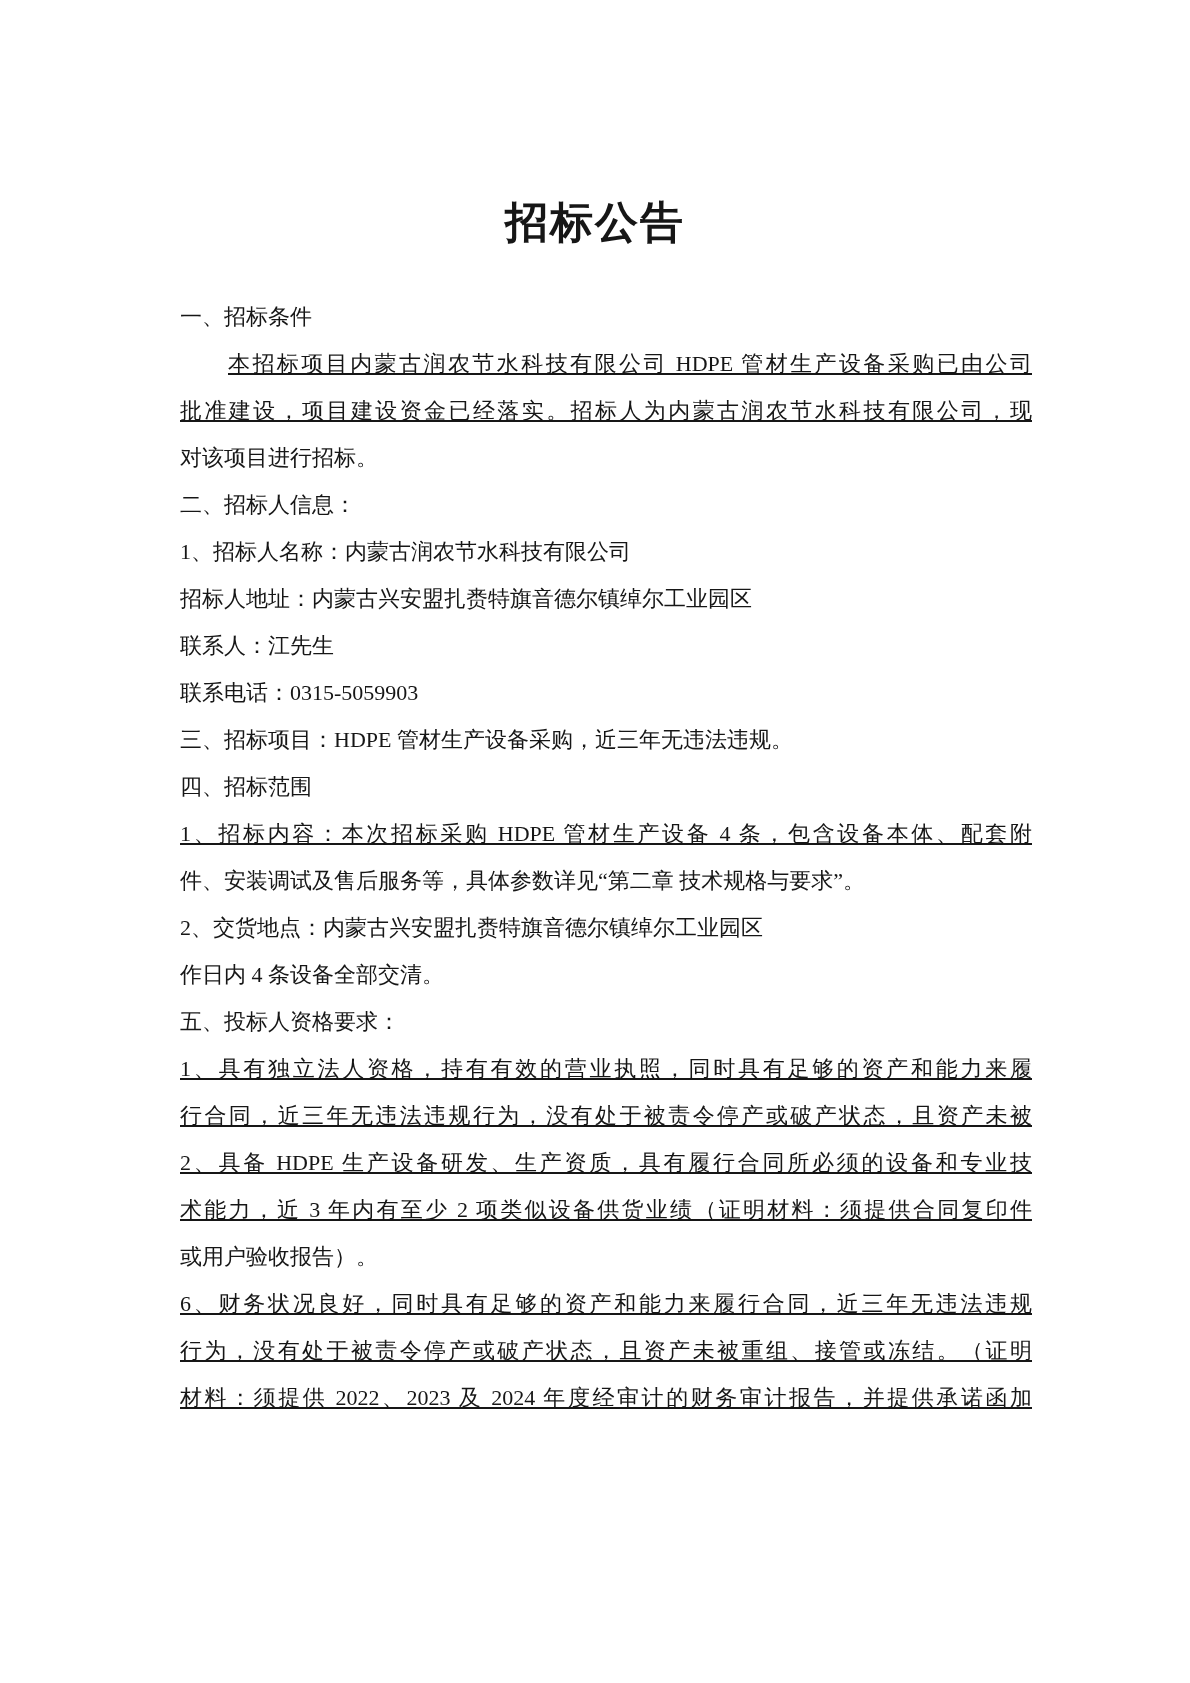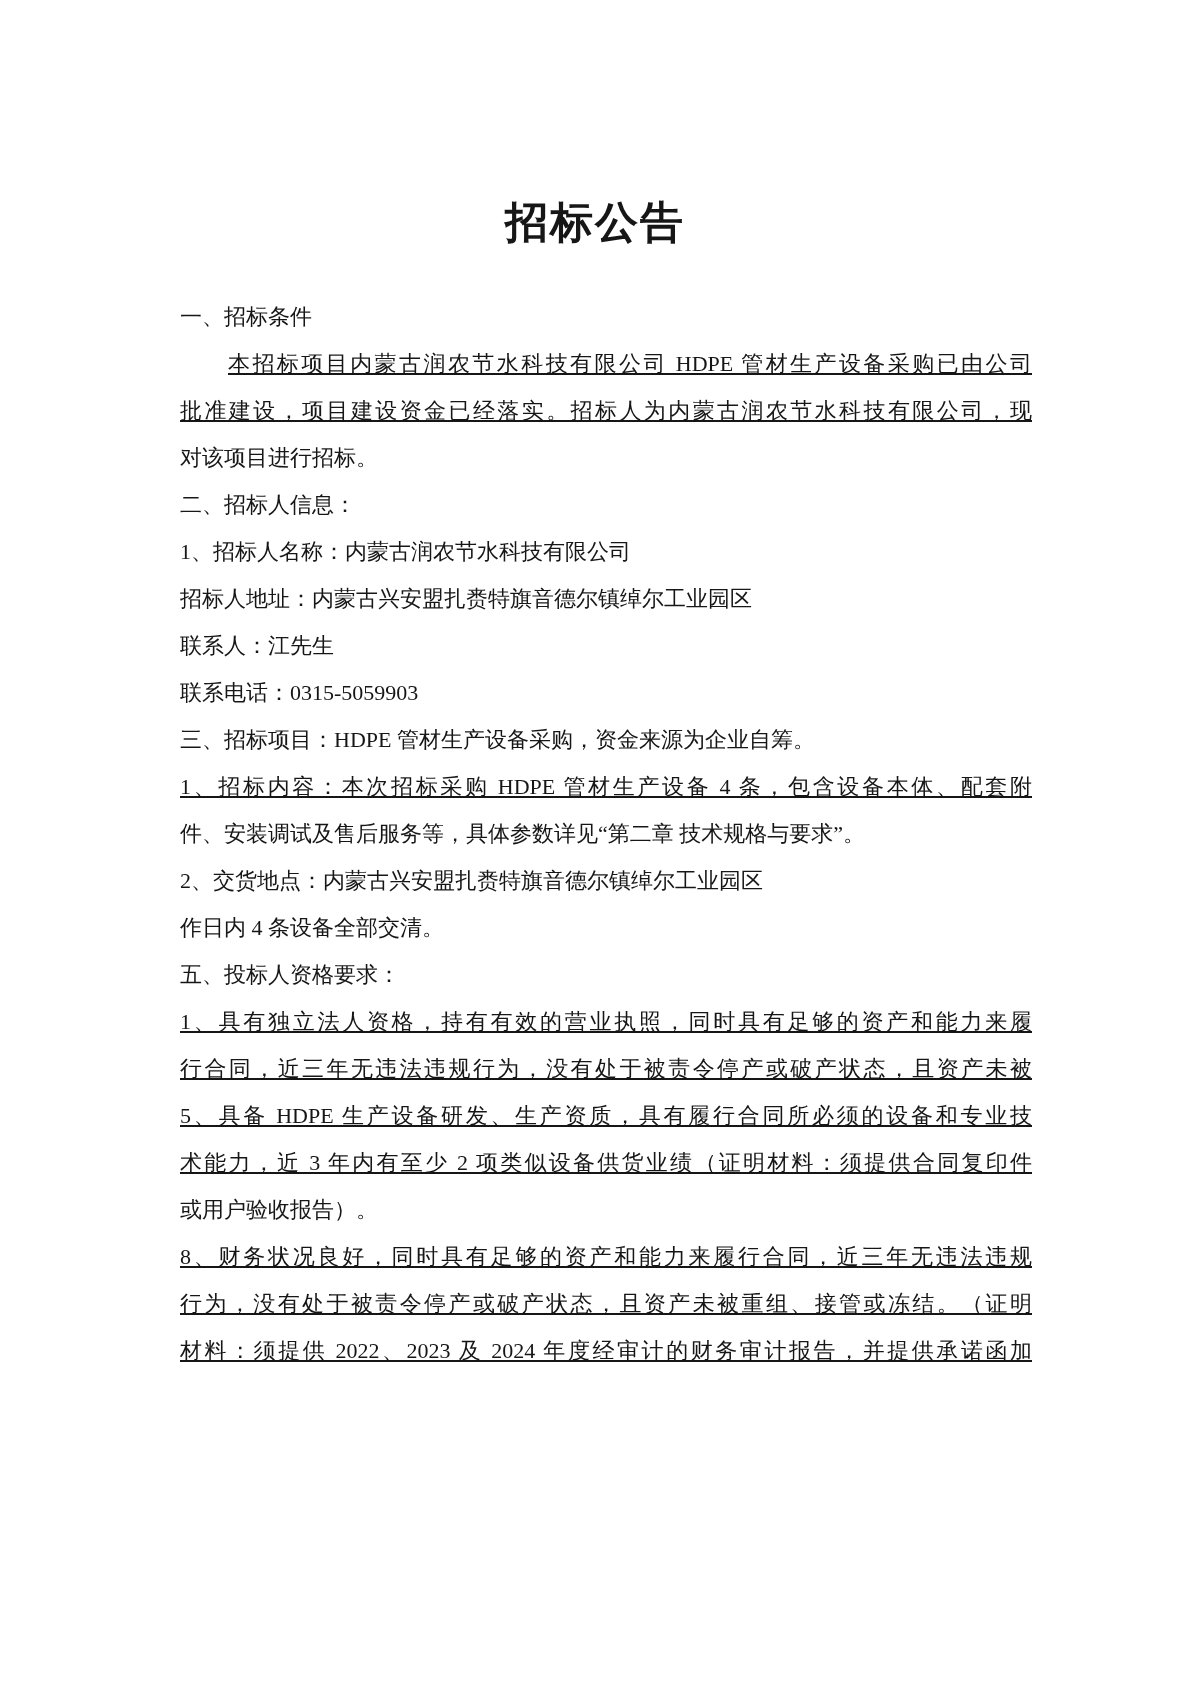--- a/index.html
+++ b/index.html
@@ -62,29 +62,30 @@
   <div class="doc-body">
     <div class="line">一、招标条件</div>
     <div class="line j indent">本招标项目内蒙古润农节水科技有限公司 HDPE 管材生产设备采购已由公司</div>
     <div class="line j">批准建设，项目建设资金已经落实。招标人为内蒙古润农节水科技有限公司，现</div>
     <div class="line">对该项目进行招标。</div>
     <div class="line">二、招标人信息：</div>
     <div class="line">1、招标人名称：内蒙古润农节水科技有限公司</div>
     <div class="line">招标人地址：内蒙古兴安盟扎赉特旗音德尔镇绰尔工业园区</div>
     <div class="line">联系人：江先生</div>
     <div class="line">联系电话：0315-5059903</div>
-    <div class="line">三、招标项目：HDPE 管材生产设备采购，资金来源为企业自筹。</div>
+    <div class="line">三、招标项目：HDPE 管材生产设备采购，近三年无违法违规。</div>
+    <div class="line">四、招标范围</div>
     <div class="line j">1、招标内容：本次招标采购 HDPE 管材生产设备 4 条，包含设备本体、配套附</div>
     <div class="line">件、安装调试及售后服务等，具体参数详见“第二章 技术规格与要求”。</div>
     <div class="line">2、交货地点：内蒙古兴安盟扎赉特旗音德尔镇绰尔工业园区</div>
     <div class="line">作日内 4 条设备全部交清。</div>
     <div class="line">五、投标人资格要求：</div>
     <div class="line j">1、具有独立法人资格，持有有效的营业执照，同时具有足够的资产和能力来履</div>
     <div class="line j">行合同，近三年无违法违规行为，没有处于被责令停产或破产状态，且资产未被</div>
-    <div class="line j">5、具备 HDPE 生产设备研发、生产资质，具有履行合同所必须的设备和专业技</div>
+    <div class="line j">2、具备 HDPE 生产设备研发、生产资质，具有履行合同所必须的设备和专业技</div>
     <div class="line j">术能力，近 3 年内有至少 2 项类似设备供货业绩（证明材料：须提供合同复印件</div>
     <div class="line">或用户验收报告）。</div>
-    <div class="line j">8、财务状况良好，同时具有足够的资产和能力来履行合同，近三年无违法违规</div>
+    <div class="line j">6、财务状况良好，同时具有足够的资产和能力来履行合同，近三年无违法违规</div>
     <div class="line j">行为，没有处于被责令停产或破产状态，且资产未被重组、接管或冻结。（证明</div>
     <div class="line j">材料：须提供 2022、2023 及 2024 年度经审计的财务审计报告，并提供承诺函加</div>
   </div>
 
 </div>
 
 </body></html>

